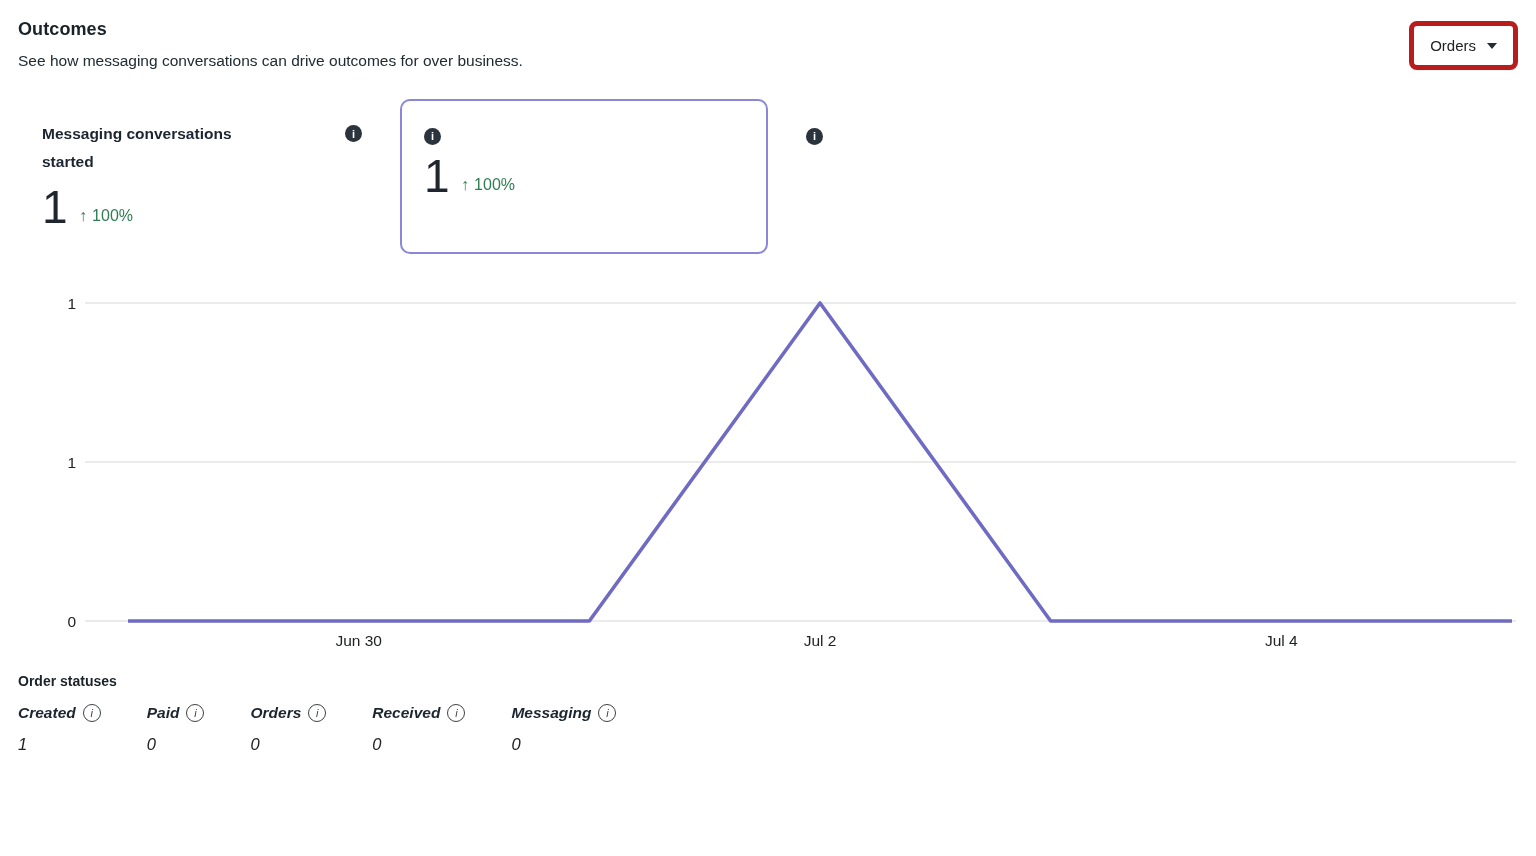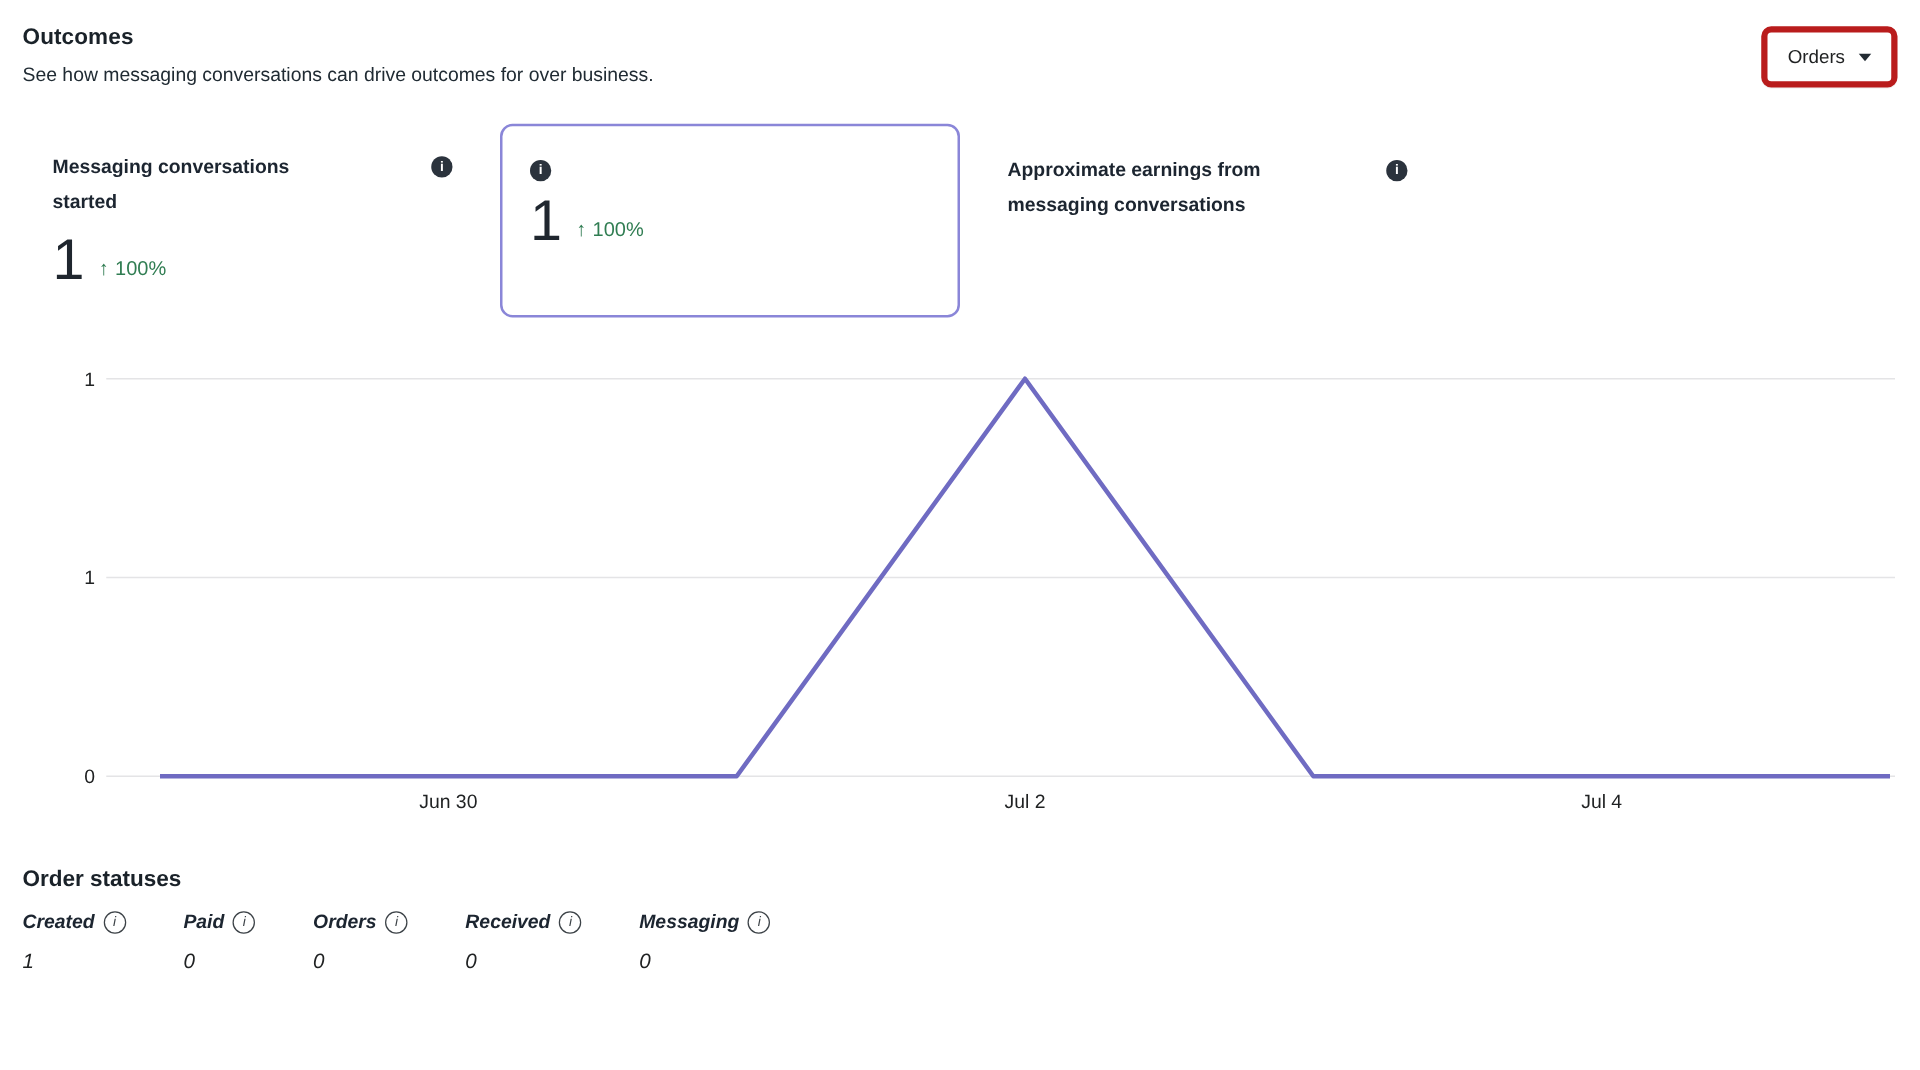--- a/index.html
+++ b/index.html
@@ -50,21 +50,21 @@
   .card-delta.up { color: #307d52; }
   .card-delta.neutral { color: #3a4147; }
   .delta-arrow { margin-right: 5px; }
 
   
   .chart-title { font-size: 16px; font-weight: 700; color: #1c2530; margin-top: 38px; }
   .chart-wrap { position: relative; margin: 27px -18px 0 -18px; width: 1536px; height: 390px; }
   .chart-wrap svg { display: block; }
 
   
-  .statuses-title { font-size: 18px; font-weight: 700; color: #1a2229; margin-top: 20px; }
+  .statuses-title { font-size: 14px; font-weight: 700; color: #1a2229; }
   .statuses-row { display: flex; margin-top: 15px; font-style: italic; }
   .status-col { margin-right: 46px; }
   .status-label { font-size: 15.5px; font-weight: 700; color: #1c2530; display: flex; align-items: center; }
   .info-outline {
     width: 18px; height: 18px; border-radius: 50%; border: 1.6px solid #3c4247;
     color: #3c4247; font-size: 11px; font-weight: 500;
     display: inline-flex; align-items: center; justify-content: center;
     margin-left: 7px; cursor: pointer; flex: 0 0 auto;
   }
   .status-value { font-size: 16.5px; margin-top: 13px; color: #202223; }
@@ -102,21 +102,20 @@
         <span class="info-filled">i</span>
       </div>
       <div class="card-value-row">
         <span class="card-value">1</span>
         <span class="card-delta up"><span class="delta-arrow">↑</span><span>100%</span></span>
       </div>
     </div>
 
     <div class="card">
       <div class="card-top">
-        <div class="card-title">Approximate earnings from messaging conversations</div>
         <span class="info-filled">i</span>
       </div>
     </div>
   </div>
 
   <div class="chart-wrap">
     <svg id="chart-svg" width="1536" height="390" viewBox="0 0 1536 390">
         <line x1="85" y1="20" x2="1516" y2="20" stroke="#e4e4e6" stroke-width="1.3"></line>
         <line x1="85" y1="179" x2="1516" y2="179" stroke="#e4e4e6" stroke-width="1.3"></line>
         <line x1="85" y1="338" x2="1516" y2="338" stroke="#e4e4e6" stroke-width="1.3"></line>

